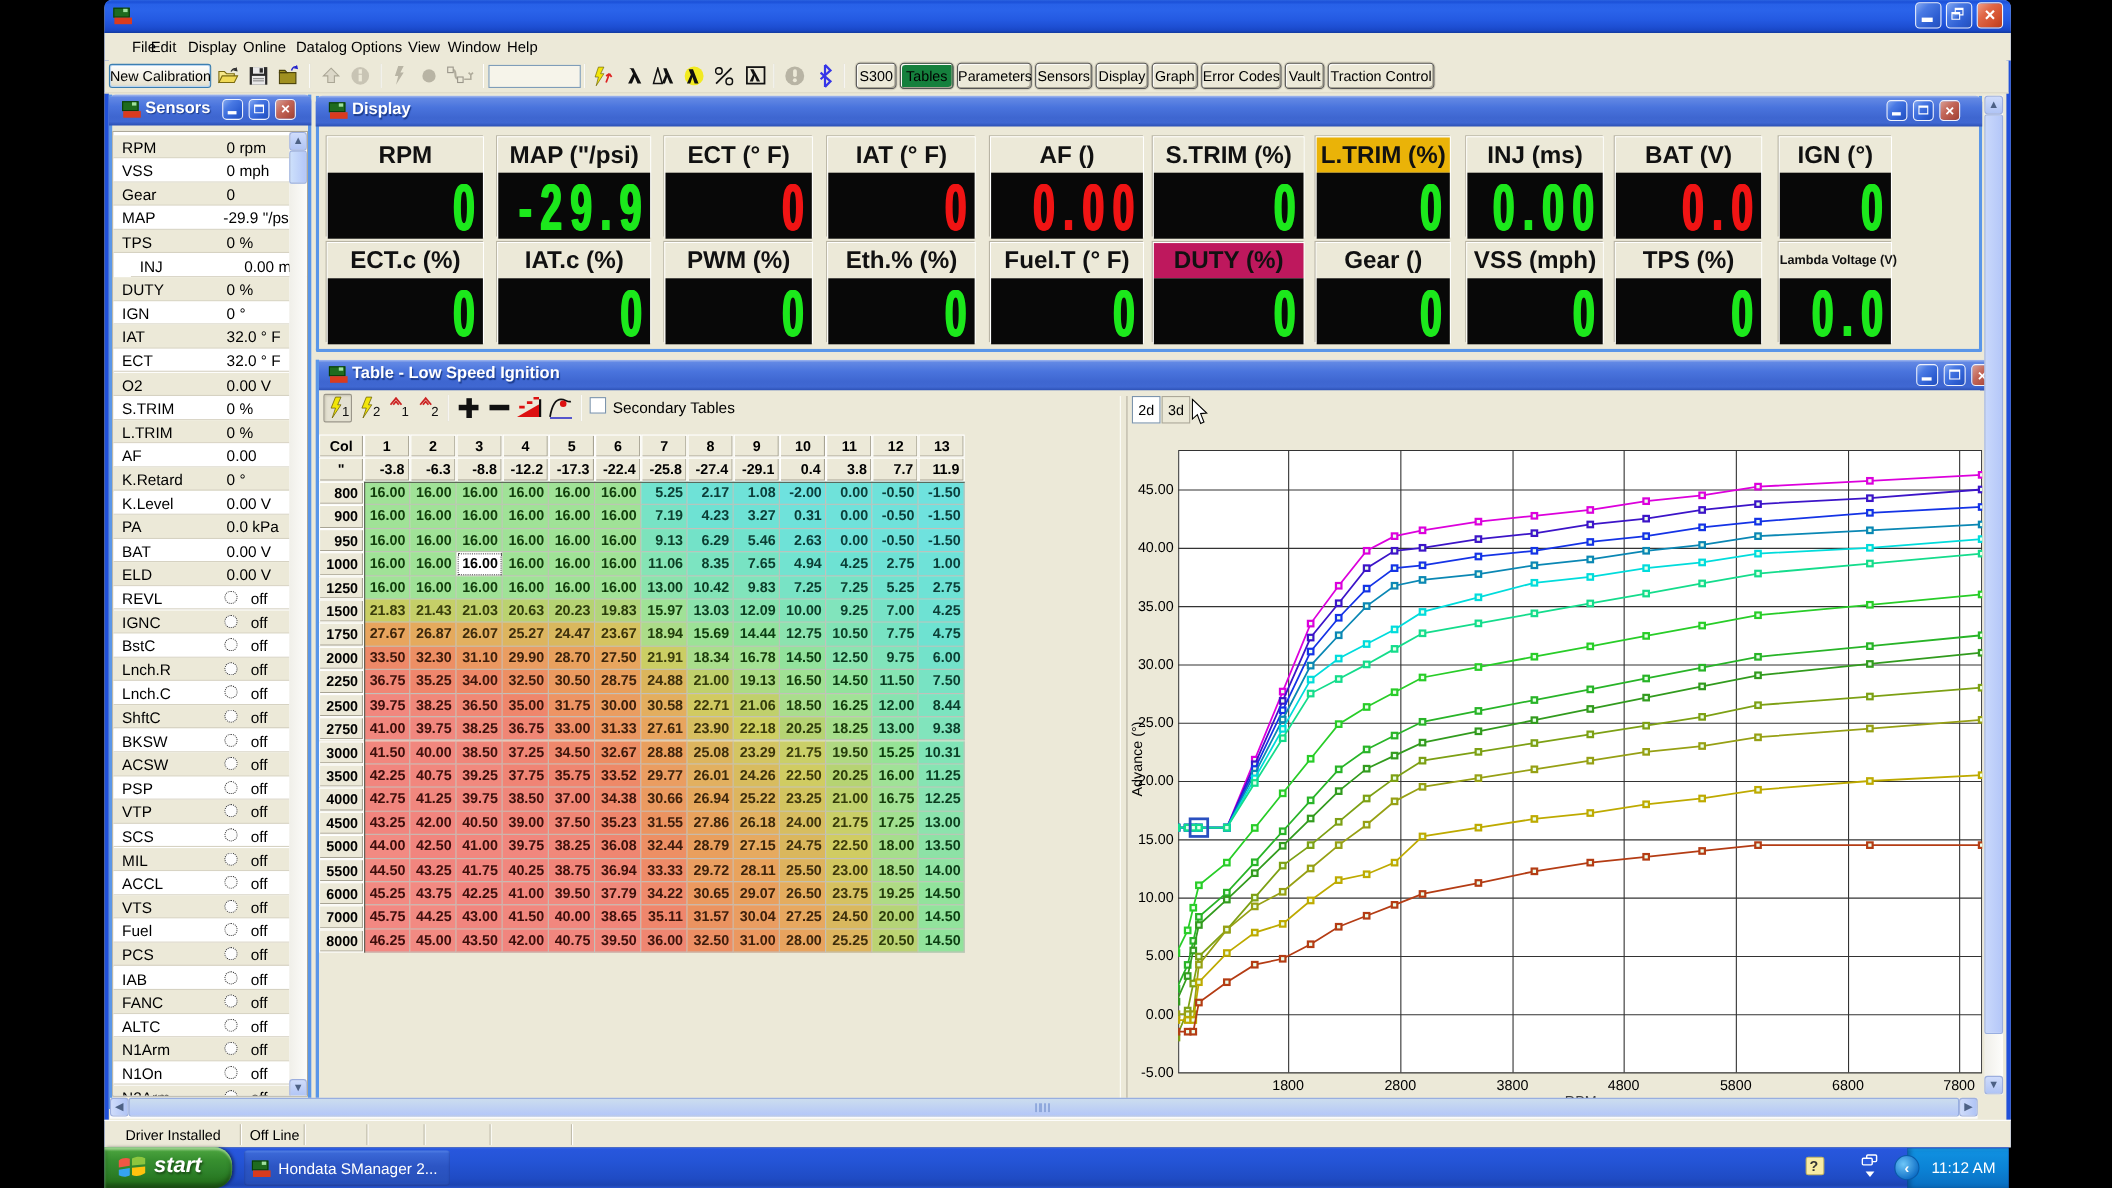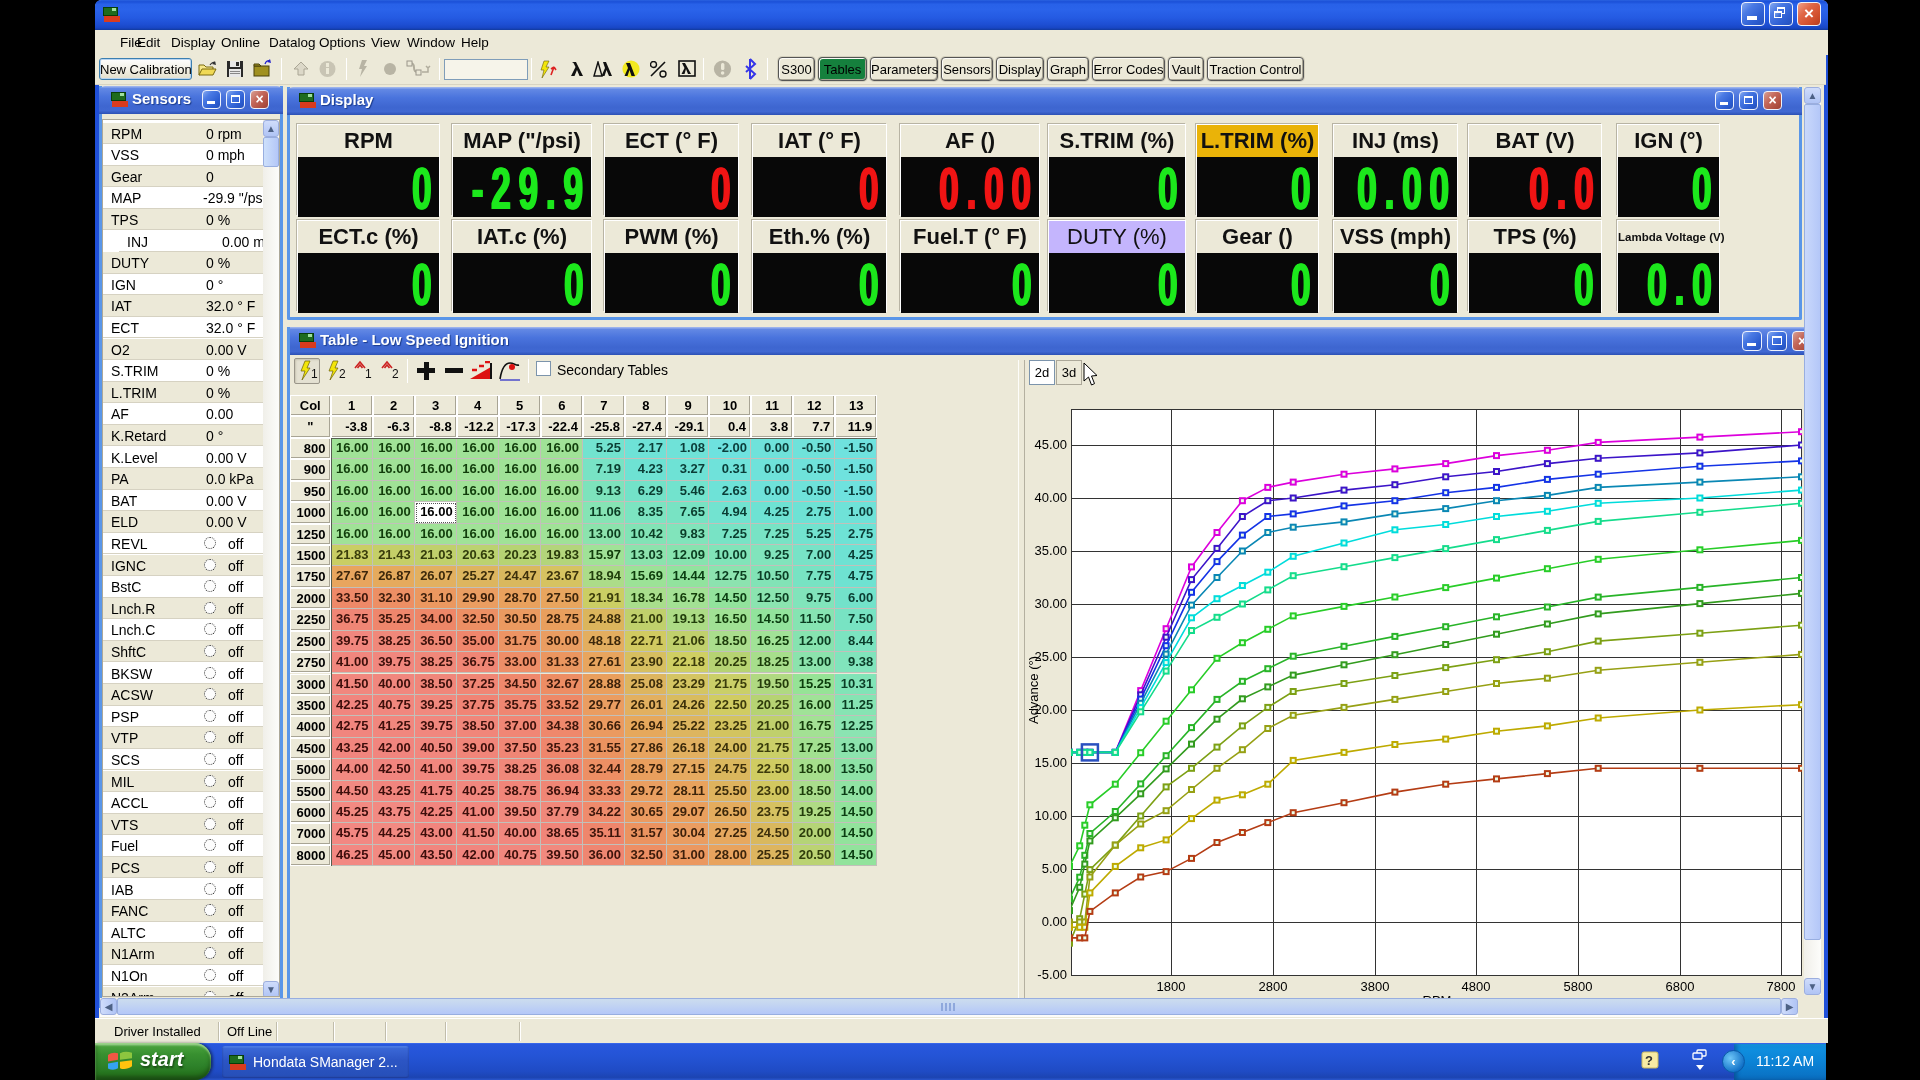--- a/index.html
+++ b/index.html
@@ -457,21 +457,21 @@
               <span style="position:absolute;right:0;top:3px;white-space:nowrap;transform:scaleX(0.59);transform-origin:100% 50%;line-height:57px;letter-spacing:13px;text-shadow:1.4px 0 0 currentColor,-1.4px 0 0 currentColor;">0</span>
             </div>
           </div>
 <div class="abs" style="left:610px;top:133px;width:140px;height:92px;border:1px solid #fff;box-shadow:-1px -1px 0 #b8b4a4;">
             <div class="abs" style="left:0;top:0;width:100%;height:32px;background:#ece9d8;font-size:22px;font-weight:bold;text-align:center;padding-top:3px;color:#111;white-space:nowrap;">Fuel.T (° F)</div>
             <div class="abs" style="left:0;top:32px;width:100%;height:60px;background:#080808;color:#1ce81c;font-weight:bold;font-size:60px;">
               <span style="position:absolute;right:0;top:3px;white-space:nowrap;transform:scaleX(0.59);transform-origin:100% 50%;line-height:57px;letter-spacing:13px;text-shadow:1.4px 0 0 currentColor,-1.4px 0 0 currentColor;">0</span>
             </div>
           </div>
 <div class="abs" style="left:758px;top:133px;width:138px;height:92px;border:1px solid #fff;box-shadow:-1px -1px 0 #b8b4a4;">
-            <div class="abs" style="left:0;top:0;width:100%;height:32px;background:#c4b5fd;font-size:22px;font-weight:normal;text-align:center;padding-top:3px;color:#111;white-space:nowrap;">DUTY (%)</div>
+            <div class="abs" style="left:0;top:0;width:100%;height:32px;background:#be185d;font-size:22px;font-weight:bold;text-align:center;padding-top:3px;color:#111;white-space:nowrap;">DUTY (%)</div>
             <div class="abs" style="left:0;top:32px;width:100%;height:60px;background:#080808;color:#1ce81c;font-weight:bold;font-size:60px;">
               <span style="position:absolute;right:0;top:3px;white-space:nowrap;transform:scaleX(0.59);transform-origin:100% 50%;line-height:57px;letter-spacing:13px;text-shadow:1.4px 0 0 currentColor,-1.4px 0 0 currentColor;">0</span>
             </div>
           </div>
 <div class="abs" style="left:906px;top:133px;width:123px;height:92px;border:1px solid #fff;box-shadow:-1px -1px 0 #b8b4a4;">
             <div class="abs" style="left:0;top:0;width:100%;height:32px;background:#ece9d8;font-size:22px;font-weight:bold;text-align:center;padding-top:3px;color:#111;white-space:nowrap;">Gear ()</div>
             <div class="abs" style="left:0;top:32px;width:100%;height:60px;background:#080808;color:#1ce81c;font-weight:bold;font-size:60px;">
               <span style="position:absolute;right:0;top:3px;white-space:nowrap;transform:scaleX(0.59);transform-origin:100% 50%;line-height:57px;letter-spacing:13px;text-shadow:1.4px 0 0 currentColor,-1.4px 0 0 currentColor;">0</span>
             </div>
           </div>
@@ -701,21 +701,21 @@
             <div class="abs dcell" style="left:461.1px;top:214.2px;width:42.1px;height:21.42px;background:hsl(128,59%,73%);color:hsl(128,70%,14%);">14.50</div>
             <div class="abs dcell" style="left:503.2px;top:214.2px;width:42.1px;height:21.42px;background:hsl(148,63%,71%);color:hsl(148,70%,14%);">11.50</div>
             <div class="abs dcell" style="left:545.2px;top:214.2px;width:42.1px;height:21.42px;background:hsl(162,66%,68%);color:hsl(162,70%,14%);">7.50</div>
             <div class="abs hcell r" style="left:0;top:235.6px;width:40.5px;height:21.42px;">2500</div>
             <div class="abs dcell" style="left:40.5px;top:235.6px;width:42.1px;height:21.42px;background:hsl(5,81%,72%);color:hsl(5,70%,14%);">39.75</div>
             <div class="abs dcell" style="left:82.6px;top:235.6px;width:42.1px;height:21.42px;background:hsl(7,80%,71%);color:hsl(7,70%,14%);">38.25</div>
             <div class="abs dcell" style="left:124.6px;top:235.6px;width:42.1px;height:21.42px;background:hsl(9,80%,70%);color:hsl(9,70%,14%);">36.50</div>
             <div class="abs dcell" style="left:166.7px;top:235.6px;width:42.1px;height:21.42px;background:hsl(12,80%,68%);color:hsl(12,70%,14%);">35.00</div>
             <div class="abs dcell" style="left:208.7px;top:235.6px;width:42.1px;height:21.42px;background:hsl(21,79%,66%);color:hsl(21,70%,14%);">31.75</div>
             <div class="abs dcell" style="left:250.8px;top:235.6px;width:42.1px;height:21.42px;background:hsl(26,77%,65%);color:hsl(26,70%,14%);">30.00</div>
-            <div class="abs dcell" style="left:292.9px;top:235.6px;width:42.1px;height:21.42px;background:hsl(36,70%,63%);color:hsl(36,70%,14%);">48.18</div>
+            <div class="abs dcell" style="left:292.9px;top:235.6px;width:42.1px;height:21.42px;background:hsl(36,70%,63%);color:hsl(36,70%,14%);">30.58</div>
             <div class="abs dcell" style="left:334.9px;top:235.6px;width:42.1px;height:21.42px;background:hsl(56,55%,60%);color:hsl(56,70%,14%);">22.71</div>
             <div class="abs dcell" style="left:377.0px;top:235.6px;width:42.1px;height:21.42px;background:hsl(70,52%,62%);color:hsl(70,70%,14%);">21.06</div>
             <div class="abs dcell" style="left:419.0px;top:235.6px;width:42.1px;height:21.42px;background:hsl(98,54%,71%);color:hsl(98,70%,14%);">18.50</div>
             <div class="abs dcell" style="left:461.1px;top:235.6px;width:42.1px;height:21.42px;background:hsl(112,57%,74%);color:hsl(112,70%,14%);">16.25</div>
             <div class="abs dcell" style="left:503.2px;top:235.6px;width:42.1px;height:21.42px;background:hsl(147,62%,71%);color:hsl(147,70%,14%);">12.00</div>
             <div class="abs dcell" style="left:545.2px;top:235.6px;width:42.1px;height:21.42px;background:hsl(159,66%,69%);color:hsl(159,70%,14%);">8.44</div>
             <div class="abs hcell r" style="left:0;top:257.0px;width:40.5px;height:21.42px;">2750</div>
             <div class="abs dcell" style="left:40.5px;top:257.0px;width:42.1px;height:21.42px;background:hsl(5,81%,72%);color:hsl(5,70%,14%);">41.00</div>
             <div class="abs dcell" style="left:82.6px;top:257.0px;width:42.1px;height:21.42px;background:hsl(5,81%,72%);color:hsl(5,70%,14%);">39.75</div>
             <div class="abs dcell" style="left:124.6px;top:257.0px;width:42.1px;height:21.42px;background:hsl(7,80%,71%);color:hsl(7,70%,14%);">38.25</div>

